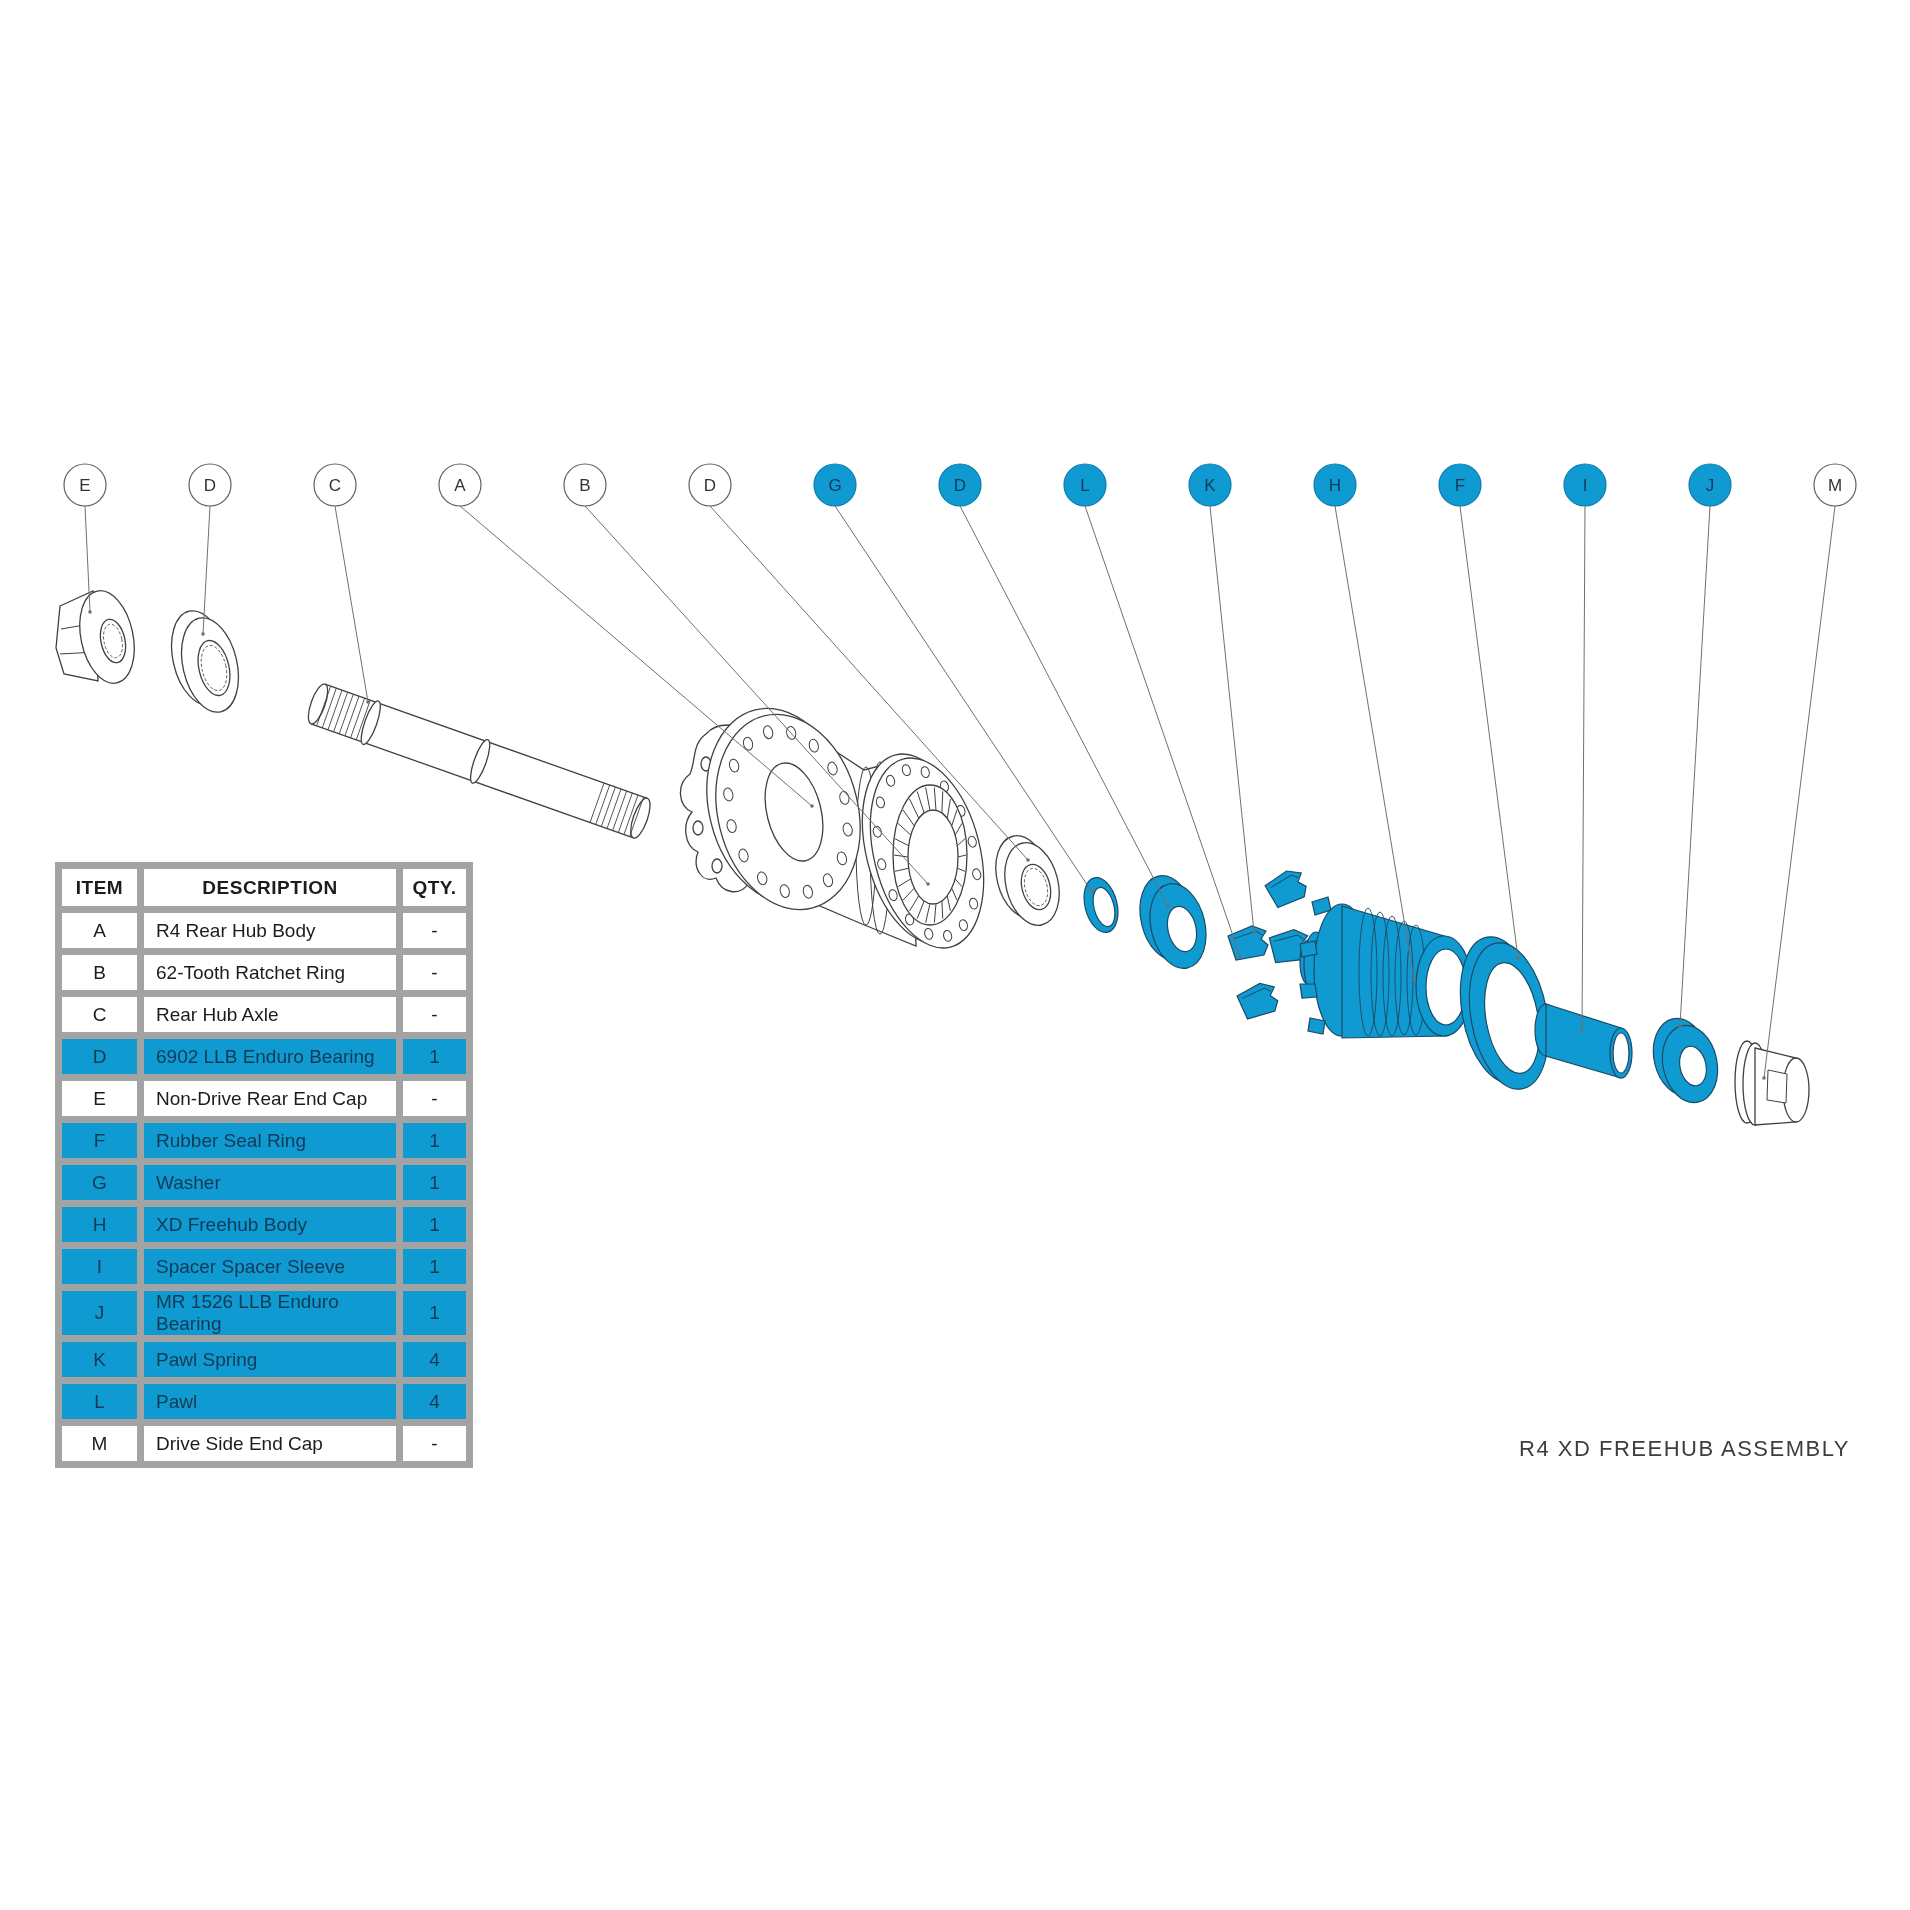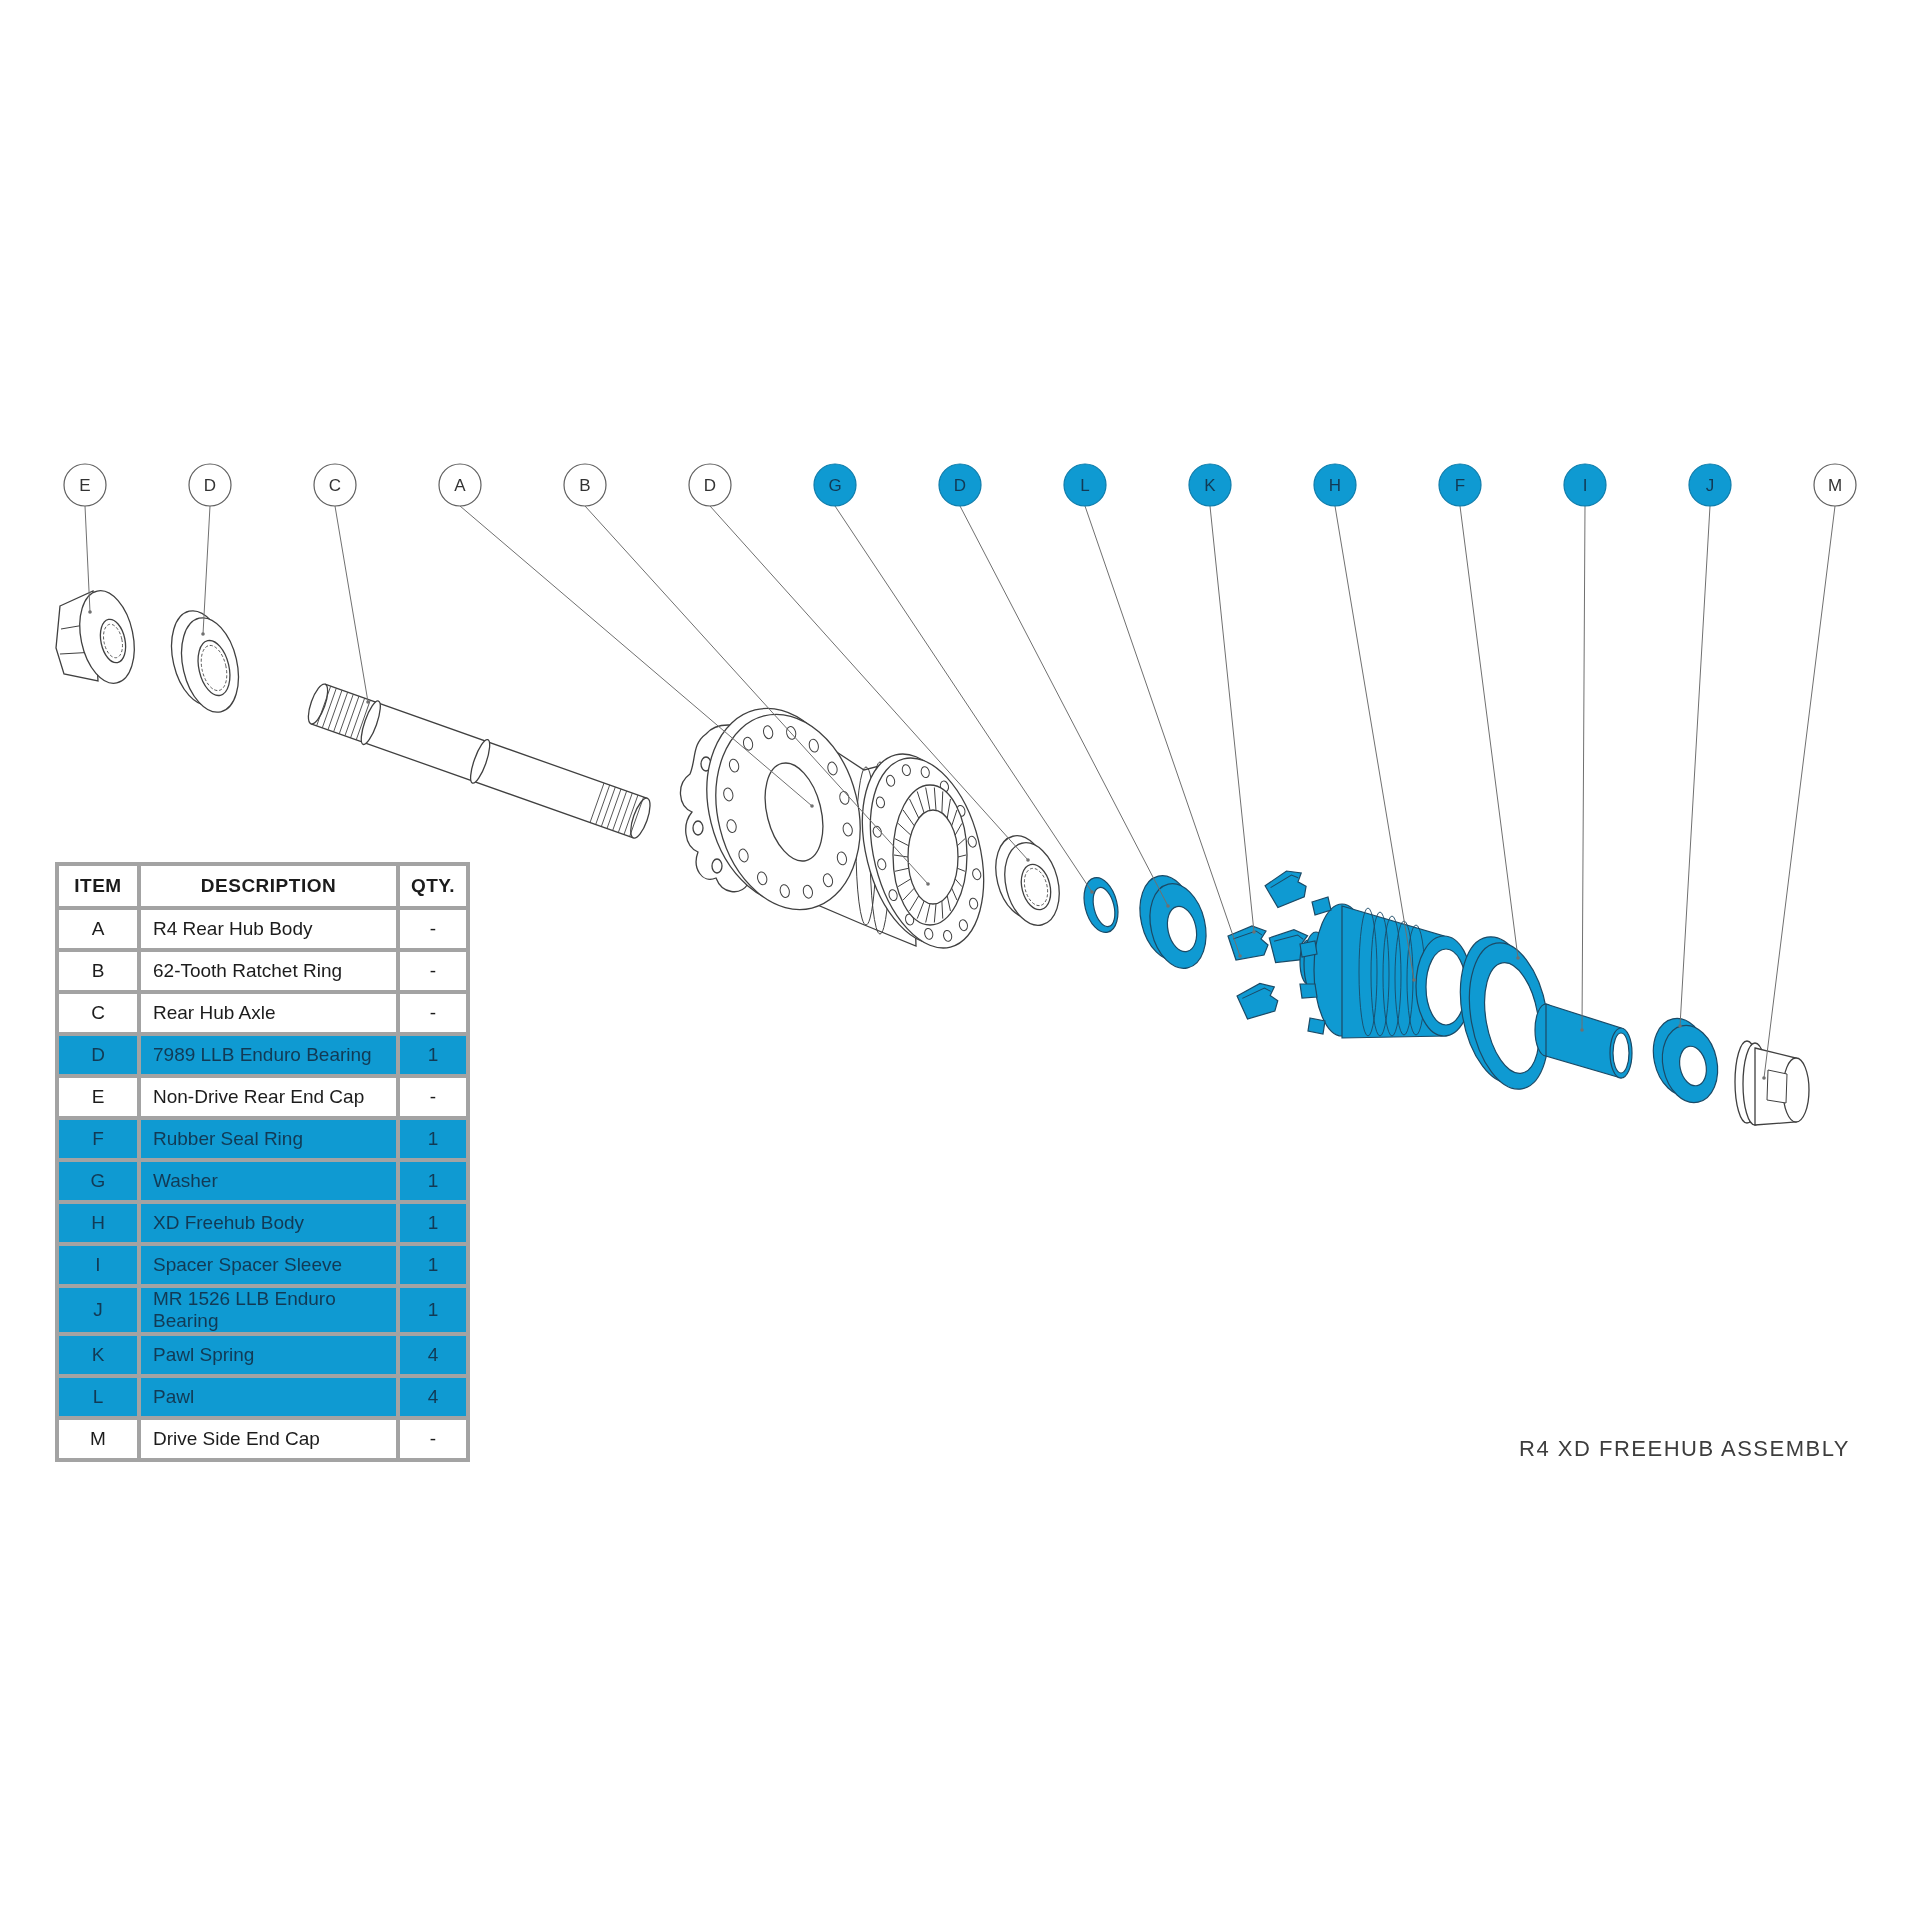--- a/index.html
+++ b/index.html
@@ -3,21 +3,21 @@
 <meta charset="utf-8">
 <style>
   html,body{margin:0;padding:0;background:#fff;}
   .page{position:relative;width:1910px;height:1910px;background:#ffffff;
         font-family:"Liberation Sans",sans-serif;overflow:hidden;}
   svg.diagram{position:absolute;left:0;top:0;}
 
   table.parts{position:absolute;left:55px;top:862px;width:411px;
               border-collapse:collapse;table-layout:fixed;
               border:2px solid #4a4a4a;}
-  table.parts th, table.parts td{border:4px solid #a3a3a3;box-sizing:border-box;
+  table.parts th, table.parts td{border:7px solid #a3a3a3;box-sizing:border-box;
               font-size:19px;color:#1c1c1c;text-align:center;padding:0;
               font-family:"Liberation Sans",sans-serif;}
   table.parts th{height:44px;font-weight:bold;letter-spacing:.5px;}
   table.parts td{height:42px;font-weight:normal;}
   table.parts td.c-desc{text-align:left;padding-left:12px;}
   table.parts tr.hl td{background:var(--hl,#0f9ad2);color:#123a55;}
 
   .title{position:absolute;left:1470px;top:1436px;width:380px;text-align:right;
          font-size:22px;letter-spacing:1.5px;color:#3d3d3d;white-space:nowrap;
          font-family:"Liberation Sans",sans-serif;}
@@ -353,21 +353,21 @@
           <td class="c-desc">62-Tooth Ratchet Ring</td>
           <td class="c-qty">-</td>
         </tr>
         <tr>
           <td class="c-item">C</td>
           <td class="c-desc">Rear Hub Axle</td>
           <td class="c-qty">-</td>
         </tr>
         <tr class="hl">
           <td class="c-item">D</td>
-          <td class="c-desc">7989 LLB Enduro Bearing</td>
+          <td class="c-desc">6902 LLB Enduro Bearing</td>
           <td class="c-qty">1</td>
         </tr>
         <tr>
           <td class="c-item">E</td>
           <td class="c-desc">Non-Drive Rear End Cap</td>
           <td class="c-qty">-</td>
         </tr>
         <tr class="hl">
           <td class="c-item">F</td>
           <td class="c-desc">Rubber Seal Ring</td>

